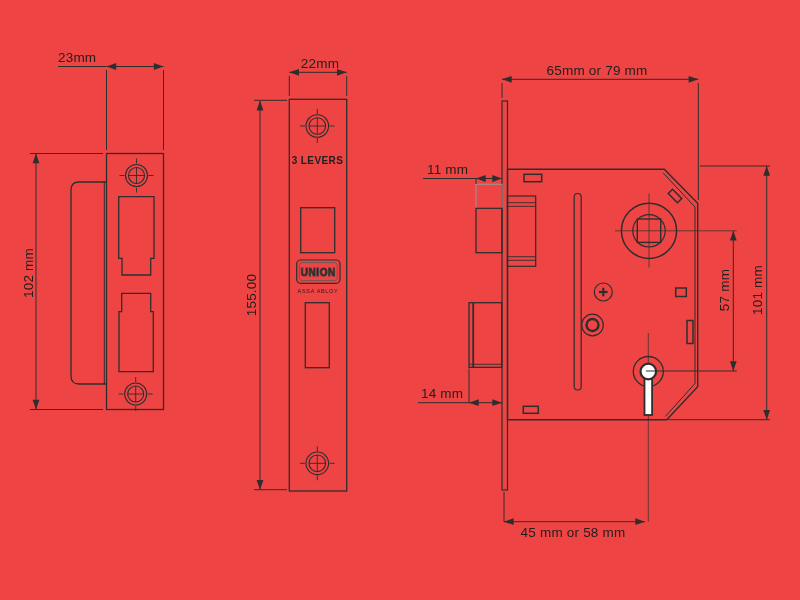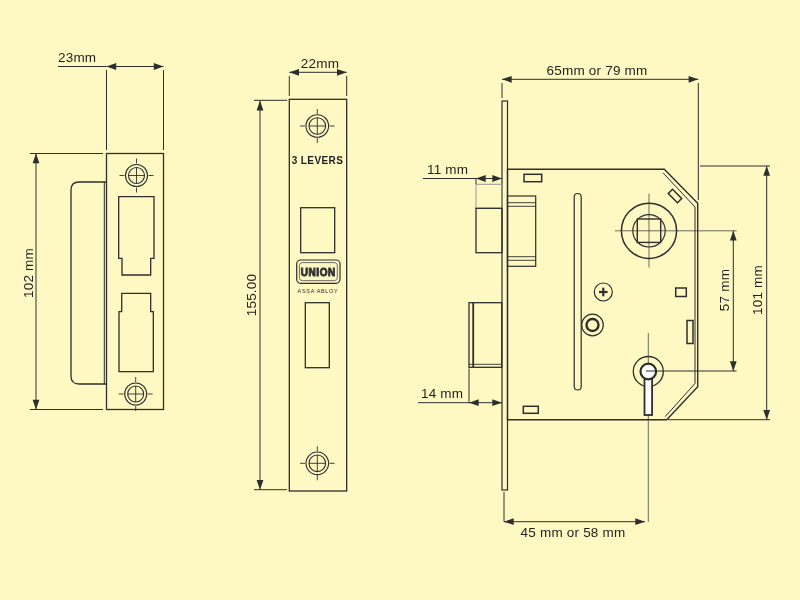--- a/index.html
+++ b/index.html
@@ -1,16 +1,16 @@
 <!DOCTYPE html>
 <html><head>
 <meta charset="utf-8">
 <style>
   html,body{margin:0;padding:0;background:#ffffff;}
-  #stage{position:relative;width:800px;height:600px;background:#fef9c3;overflow:hidden;
+  #stage{position:relative;width:800px;height:600px;background:#ef4444;overflow:hidden;
          font-family:"Liberation Sans", sans-serif;}
   svg{position:absolute;left:0;top:0;}
   svg text{font-family:"Liberation Sans", sans-serif;fill:#1f1f1f;}
   .dim-label{font-size:13.5px;letter-spacing:0.2px;}
   .levers-label{font-size:10px;font-weight:bold;letter-spacing:0.4px;}
   .brand-label{font-size:10px;font-weight:bold;letter-spacing:0.6px;}
   .brand-sub{font-size:5.5px;letter-spacing:0.7px;}
 </style>
 </head>
 <body>

